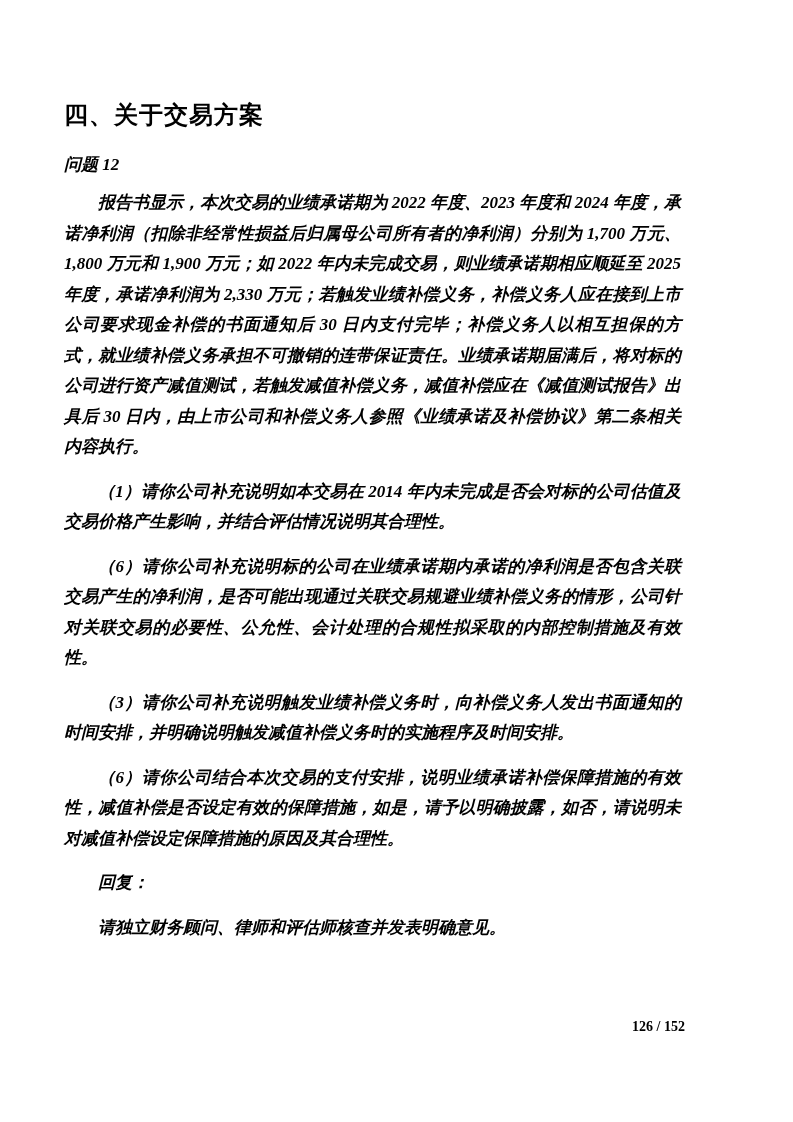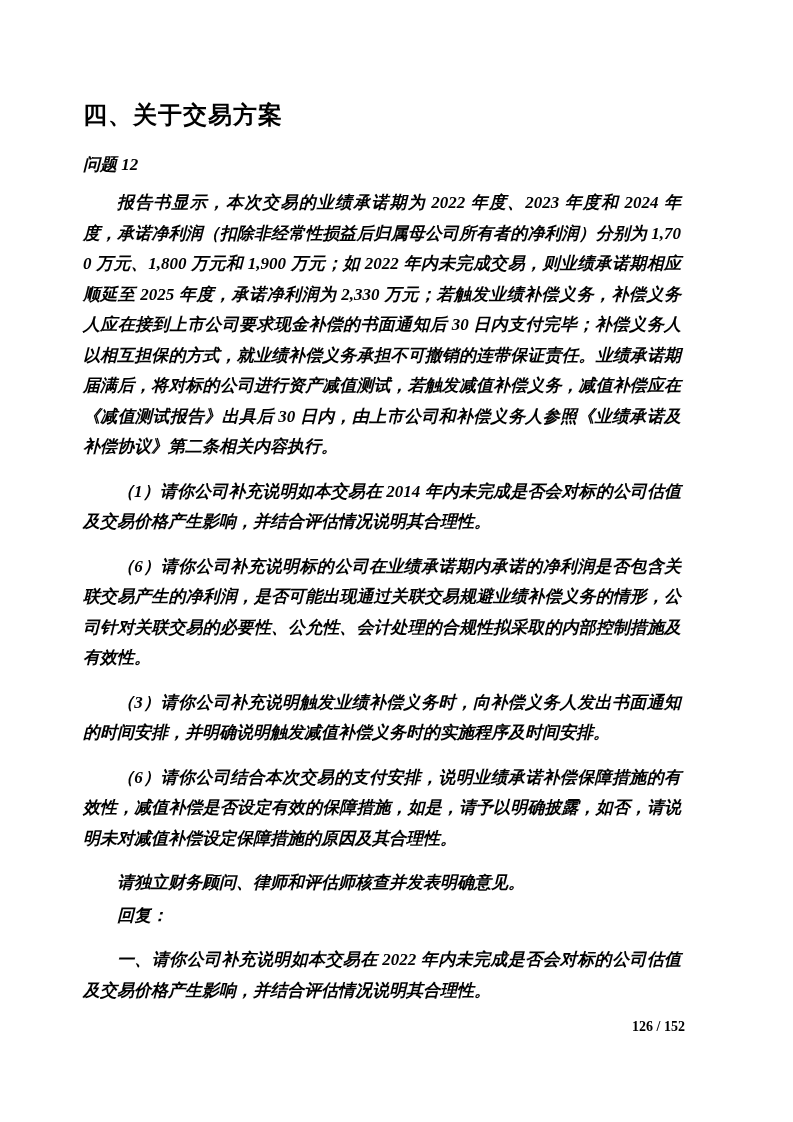--- a/index.html
+++ b/index.html
@@ -11,21 +11,21 @@
   .page {
     position: relative;
     width: 793px;
     height: 1122px;
     margin: 0 auto;
     background: #ffffff;
     color: #000000;
     font-family: "Liberation Serif", "DejaVu Serif", serif;
     font-weight: bold;
     box-sizing: border-box;
-    padding: 100px 112px 0 83px;
+    padding: 100px 112px 0 64px;
     overflow: hidden;
   }
   .section-title {
     font-size: 24px;
     line-height: 30px;
     margin: 0 0 24px 0;
     letter-spacing: 1px;
   }
   .question-label {
     font-size: 17px;
@@ -61,19 +61,18 @@
   <h1 class="section-title">四、关于交易方案</h1>
 
   <div class="question-label">问题 12</div>
 
   <div id="paragraphs">
       <p class="para">报告书显示，本次交易的业绩承诺期为 2022 年度、2023 年度和 2024 年度，承诺净利润（扣除非经常性损益后归属母公司所有者的净利润）分别为 1,700 万元、1,800 万元和 1,900 万元；如 2022 年内未完成交易，则业绩承诺期相应顺延至 2025 年度，承诺净利润为 2,330 万元；若触发业绩补偿义务，补偿义务人应在接到上市公司要求现金补偿的书面通知后 30 日内支付完毕；补偿义务人以相互担保的方式，就业绩补偿义务承担不可撤销的连带保证责任。业绩承诺期届满后，将对标的公司进行资产减值测试，若触发减值补偿义务，减值补偿应在《减值测试报告》出具后 30 日内，由上市公司和补偿义务人参照《业绩承诺及补偿协议》第二条相关内容执行。</p>
       <p class="para">（1）请你公司补充说明如本交易在 2014 年内未完成是否会对标的公司估值及交易价格产生影响，并结合评估情况说明其合理性。</p>
       <p class="para">（6）请你公司补充说明标的公司在业绩承诺期内承诺的净利润是否包含关联交易产生的净利润，是否可能出现通过关联交易规避业绩补偿义务的情形，公司针对关联交易的必要性、公允性、会计处理的合规性拟采取的内部控制措施及有效性。</p>
       <p class="para">（3）请你公司补充说明触发业绩补偿义务时，向补偿义务人发出书面通知的时间安排，并明确说明触发减值补偿义务时的实施程序及时间安排。</p>
       <p class="para">（6）请你公司结合本次交易的支付安排，说明业绩承诺补偿保障措施的有效性，减值补偿是否设定有效的保障措施，如是，请予以明确披露，如否，请说明未对减值补偿设定保障措施的原因及其合理性。</p>
+      <p class="para">回复：</p>
       <p class="para tight">请独立财务顾问、律师和评估师核查并发表明确意见。</p>
-      <p class="para">回复：</p>
-      <p class="para">一、请你公司补充说明如本交易在 2022 年内未完成是否会对标的公司估值及交易价格产生影响，并结合评估情况说明其合理性。</p>
     </div>
 
   <div class="page-number">126 / 152</div>
 </div>
 
 </body></html>

